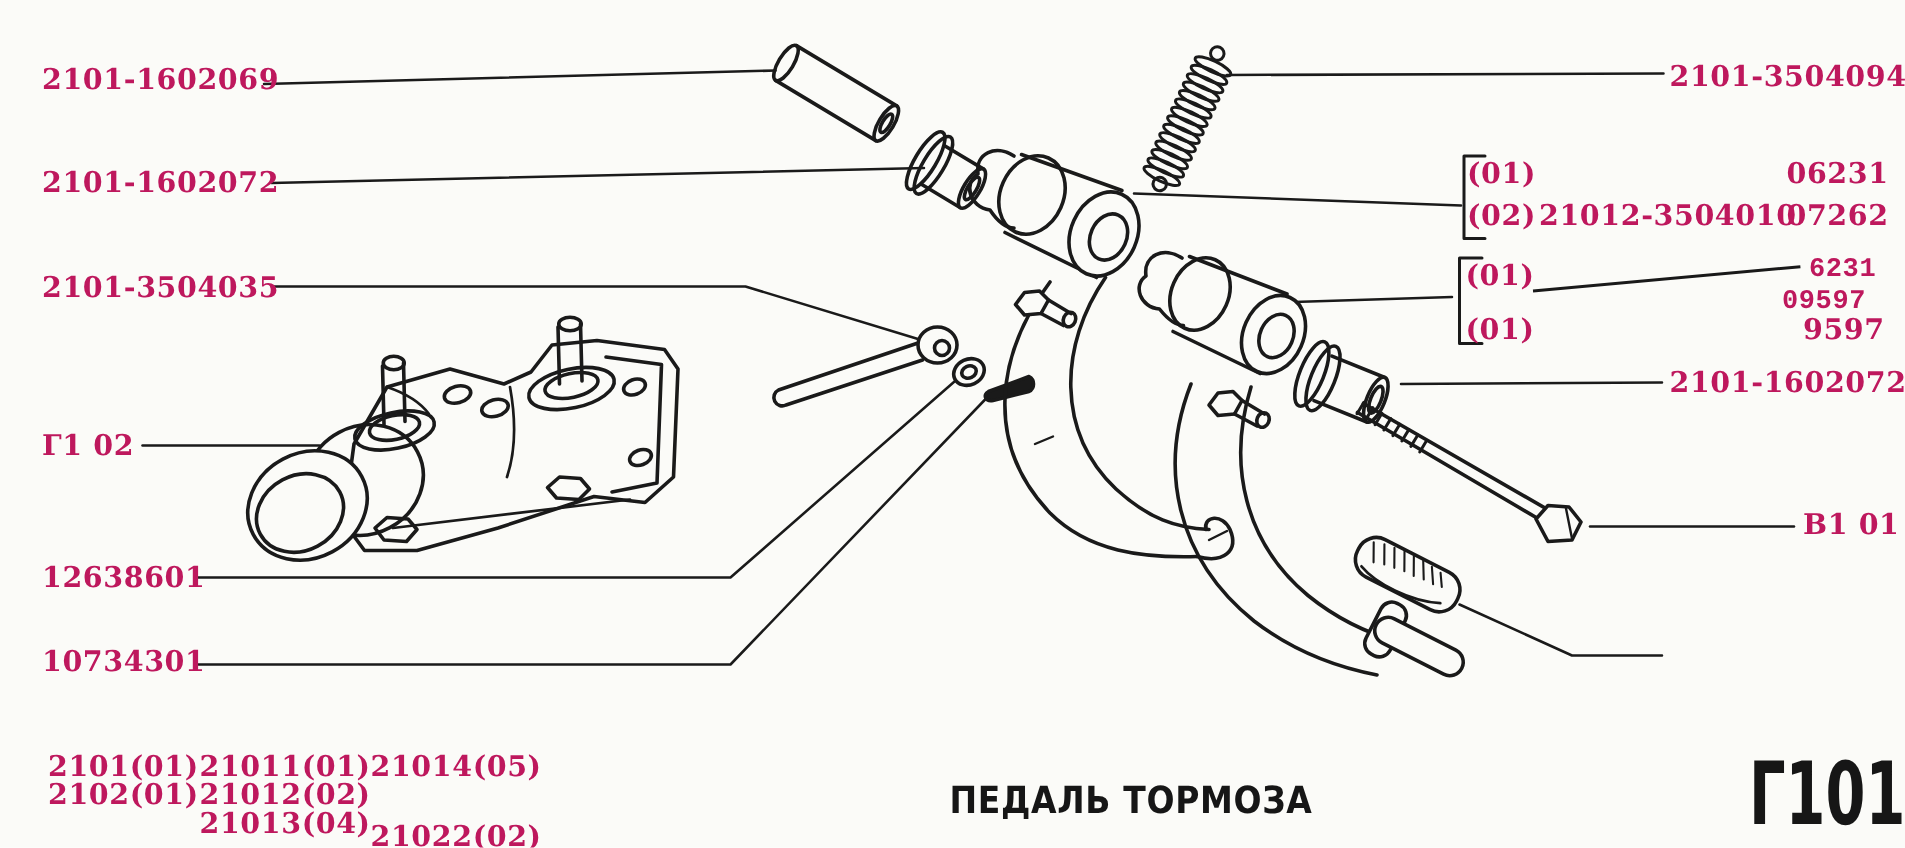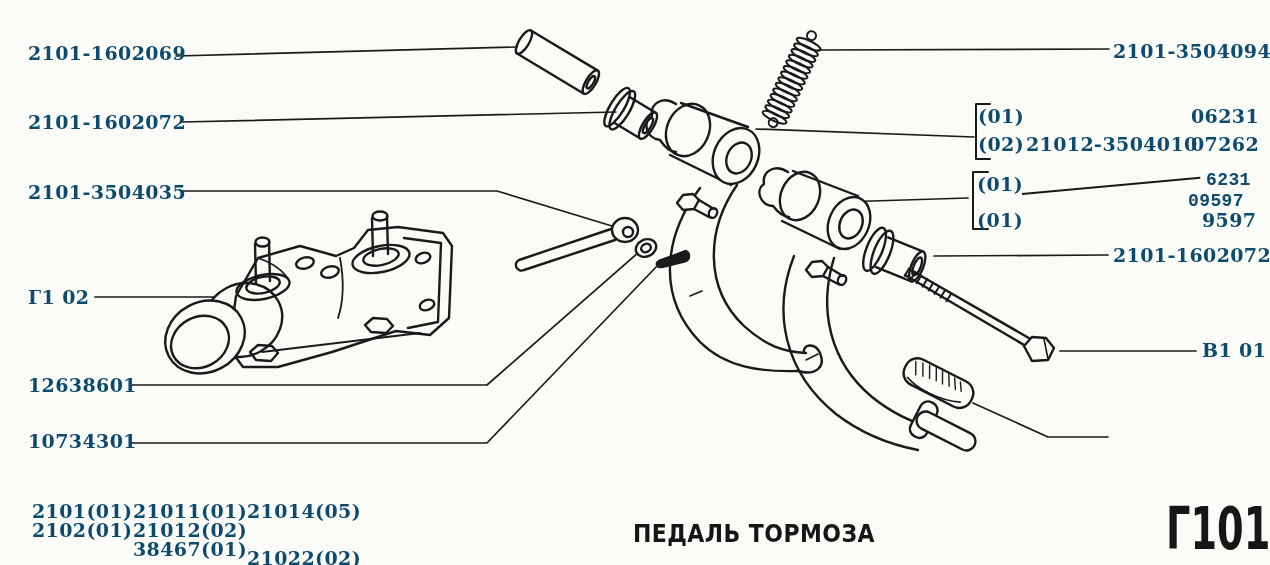--- a/index.html
+++ b/index.html
@@ -5,21 +5,21 @@
   html,body{margin:0;padding:0;}
   #catalog-page{
     position:relative; width:1270px; height:565px;
     background:#fbfbf8; overflow:hidden;
     font-family:"DejaVu Serif", serif;
   }
   #artwork{position:absolute; left:0; top:0; z-index:1;}
   .lbl{
     position:absolute; z-index:2;
     font:700 19px "DejaVu Serif", serif;
-    letter-spacing:.4px; color:#0c4a6e;
+    letter-spacing:.4px; color:#be185d;
     white-space:nowrap; line-height:1;
   }
   .small{font-size:18px;font-family:Liberation Mono, monospace;}
   .title-sans{
     position:absolute; z-index:2;
     font:700 25px "DejaVu Sans", sans-serif;
     letter-spacing:.5px; color:#161616; line-height:1;
     transform:scaleX(.88); transform-origin:0 0; white-space:nowrap;
   }
   .sheet-code{
@@ -247,18 +247,18 @@
   <div class="strike-line" style="left:1022px; top:193px; width:179px"></div>
   <div class="lbl" style="left:977px;  top:211px">(01)</div>
   <div class="lbl" style="left:1202px; top:211px">9597</div>
 
   <div class="lbl" style="left:32px;  top:502px">2101(01)</div>
   <div class="lbl" style="left:133px; top:502px">21011(01)</div>
   <div class="lbl" style="left:247px; top:502px">21014(05)</div>
   <div class="lbl" style="left:32px;  top:521px">2102(01)</div>
   <div class="lbl" style="left:133px; top:521px">21012(02)</div>
   <div class="lbl" style="left:247px; top:549px">21022(02)</div>
-  <div class="lbl" style="left:133px; top:540px">38467(01)</div>
+  <div class="lbl" style="left:133px; top:540px">21013(04)</div>
 
   <div class="title-sans" style="left:633px; top:521px">ПЕДАЛЬ ТОРМОЗА</div>
   <div class="sheet-code" style="left:1166px; top:500px">Г101</div>
 
 </div>
 
 </body></html>

